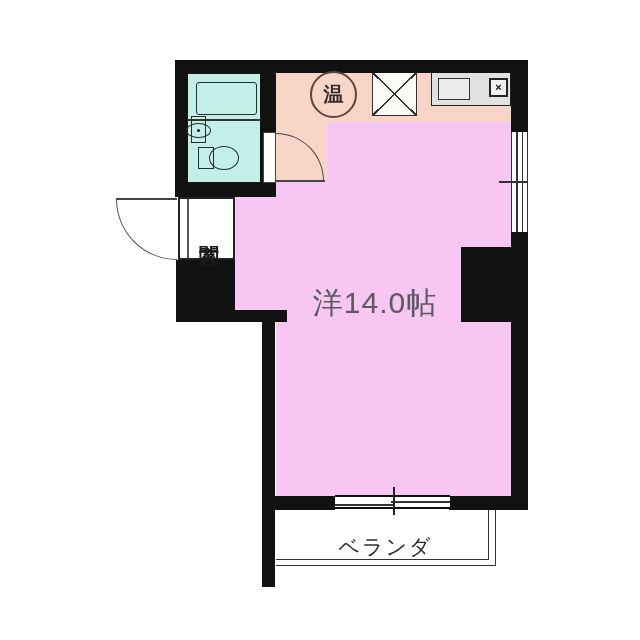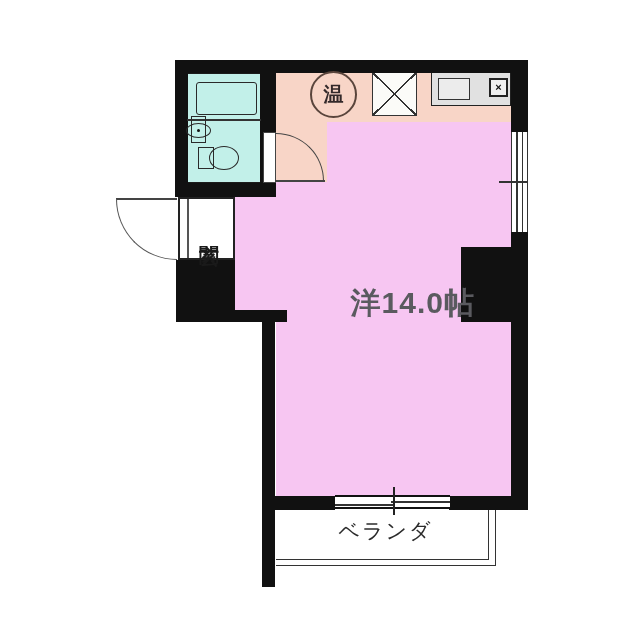--- a/index.html
+++ b/index.html
@@ -42,22 +42,22 @@
   .stove    { background:#f0f0f0; border:2px solid #222; z-index:4; display:flex; align-items:center; justify-content:center;
               font-size:11px; font-weight:bold; color:#111; line-height:1; }
 
   .window-v { background:#ffffff; border-left:1.5px solid #333; border-right:1.5px solid #333; z-index:4; }
   .door-slide { background:#ffffff; border-top:2px solid #111; border-bottom:2px solid #111; z-index:4; }
 
   .genkan-box { background:#ffffff; border:2px solid #222; z-index:4; display:flex; align-items:center; justify-content:center; }
   .genkan-step { position:absolute; left:7px; top:0; width:1.5px; height:100%; background:#555; }
 
   
-  .room-label    { font-size:30px; font-weight:700; color:#5a5a5f; letter-spacing:1px; text-align:right; z-index:5; }
-  .veranda-label { font-size:21px; font-weight:500; color:#2b2b2b; letter-spacing:2px; text-align:center; width:100%; padding-top:8px; position:absolute; left:0; top:0; }
+  .room-label    { font-size:30px; font-weight:400; color:#5a5a5f; letter-spacing:1px; text-align:center; z-index:5; }
+  .veranda-label { font-size:21px; font-weight:500; color:#2b2b2b; letter-spacing:2px; text-align:center; width:100%; padding-top:24px; position:absolute; left:0; top:0; }
   .genkan-label  { writing-mode:vertical-rl; text-orientation:upright; font-size:20px; font-weight:600; color:#1a1a1a; line-height:1.1; margin-left:6px; }
 </style>
 </head>
 <body>
 
 <div class="plan">
 
   <div class="abs region-room" style="left:276px; top:121px; width:235px; height:375px;"></div>
   <div class="abs region-room" style="left:235px; top:197px; width:41px; height:123px;"></div>
   <div class="abs region-kitchen" style="left:276px; top:73px; width:236px; height:49px;"></div>

